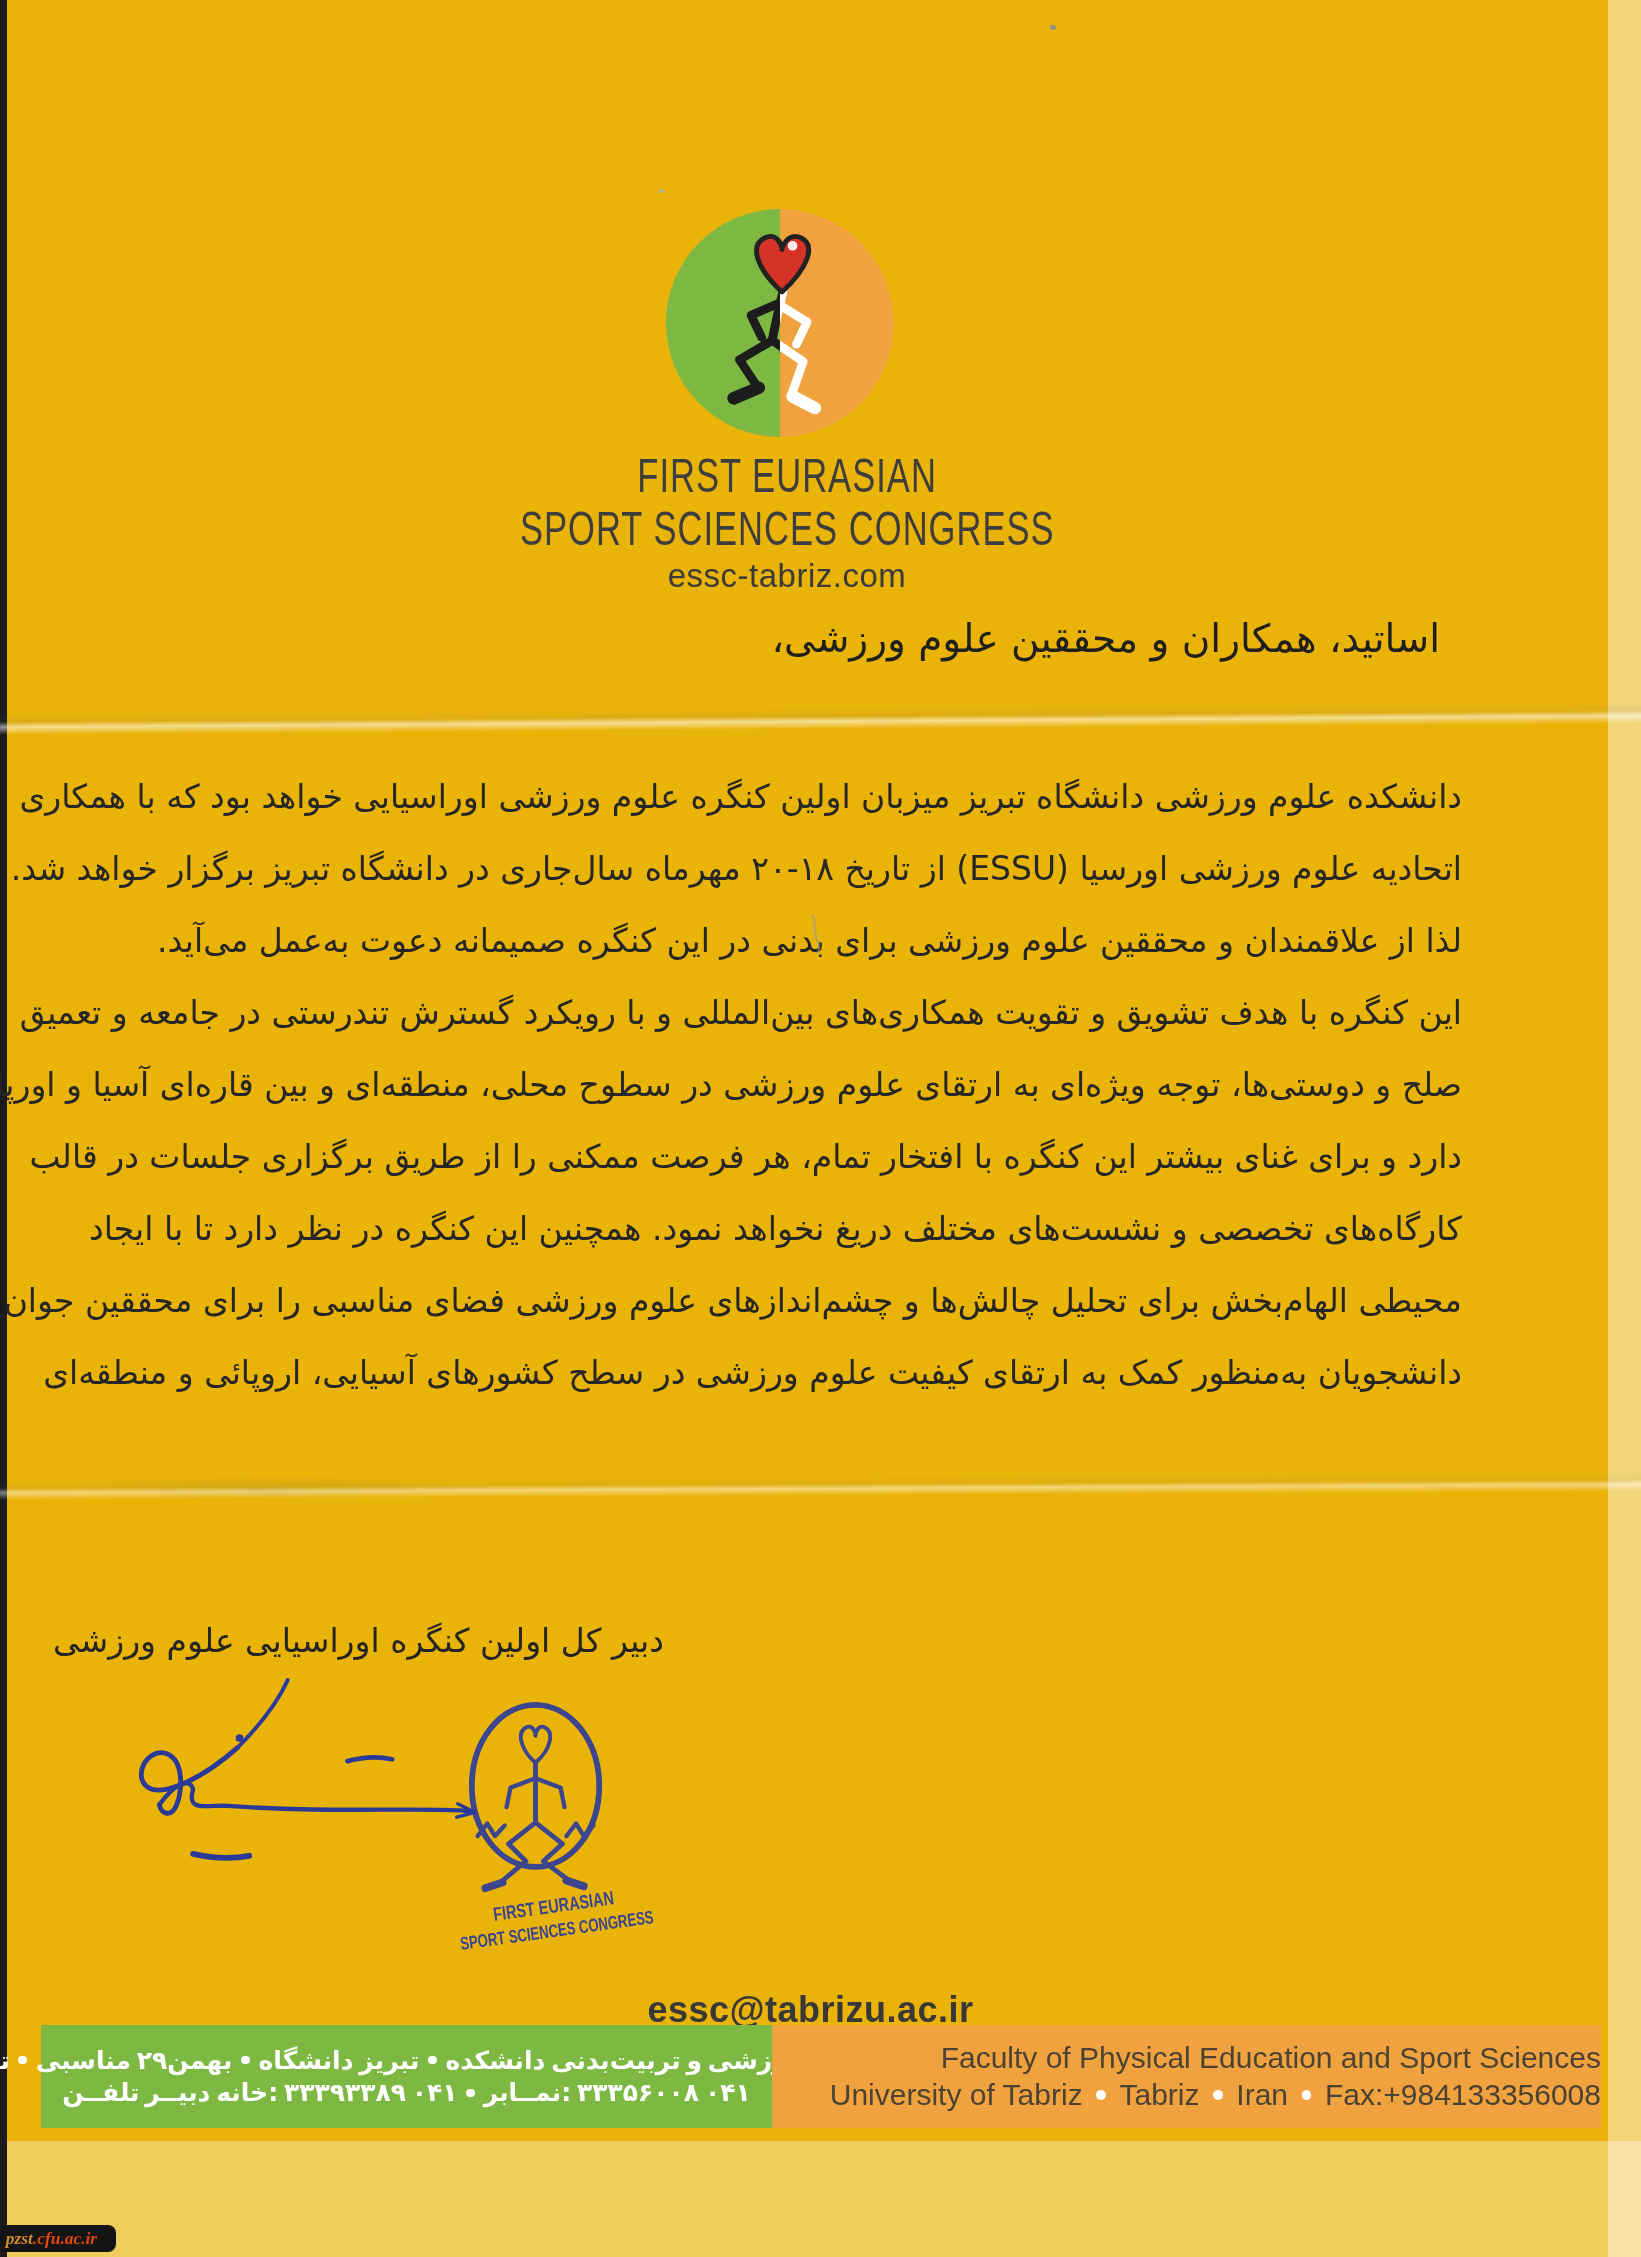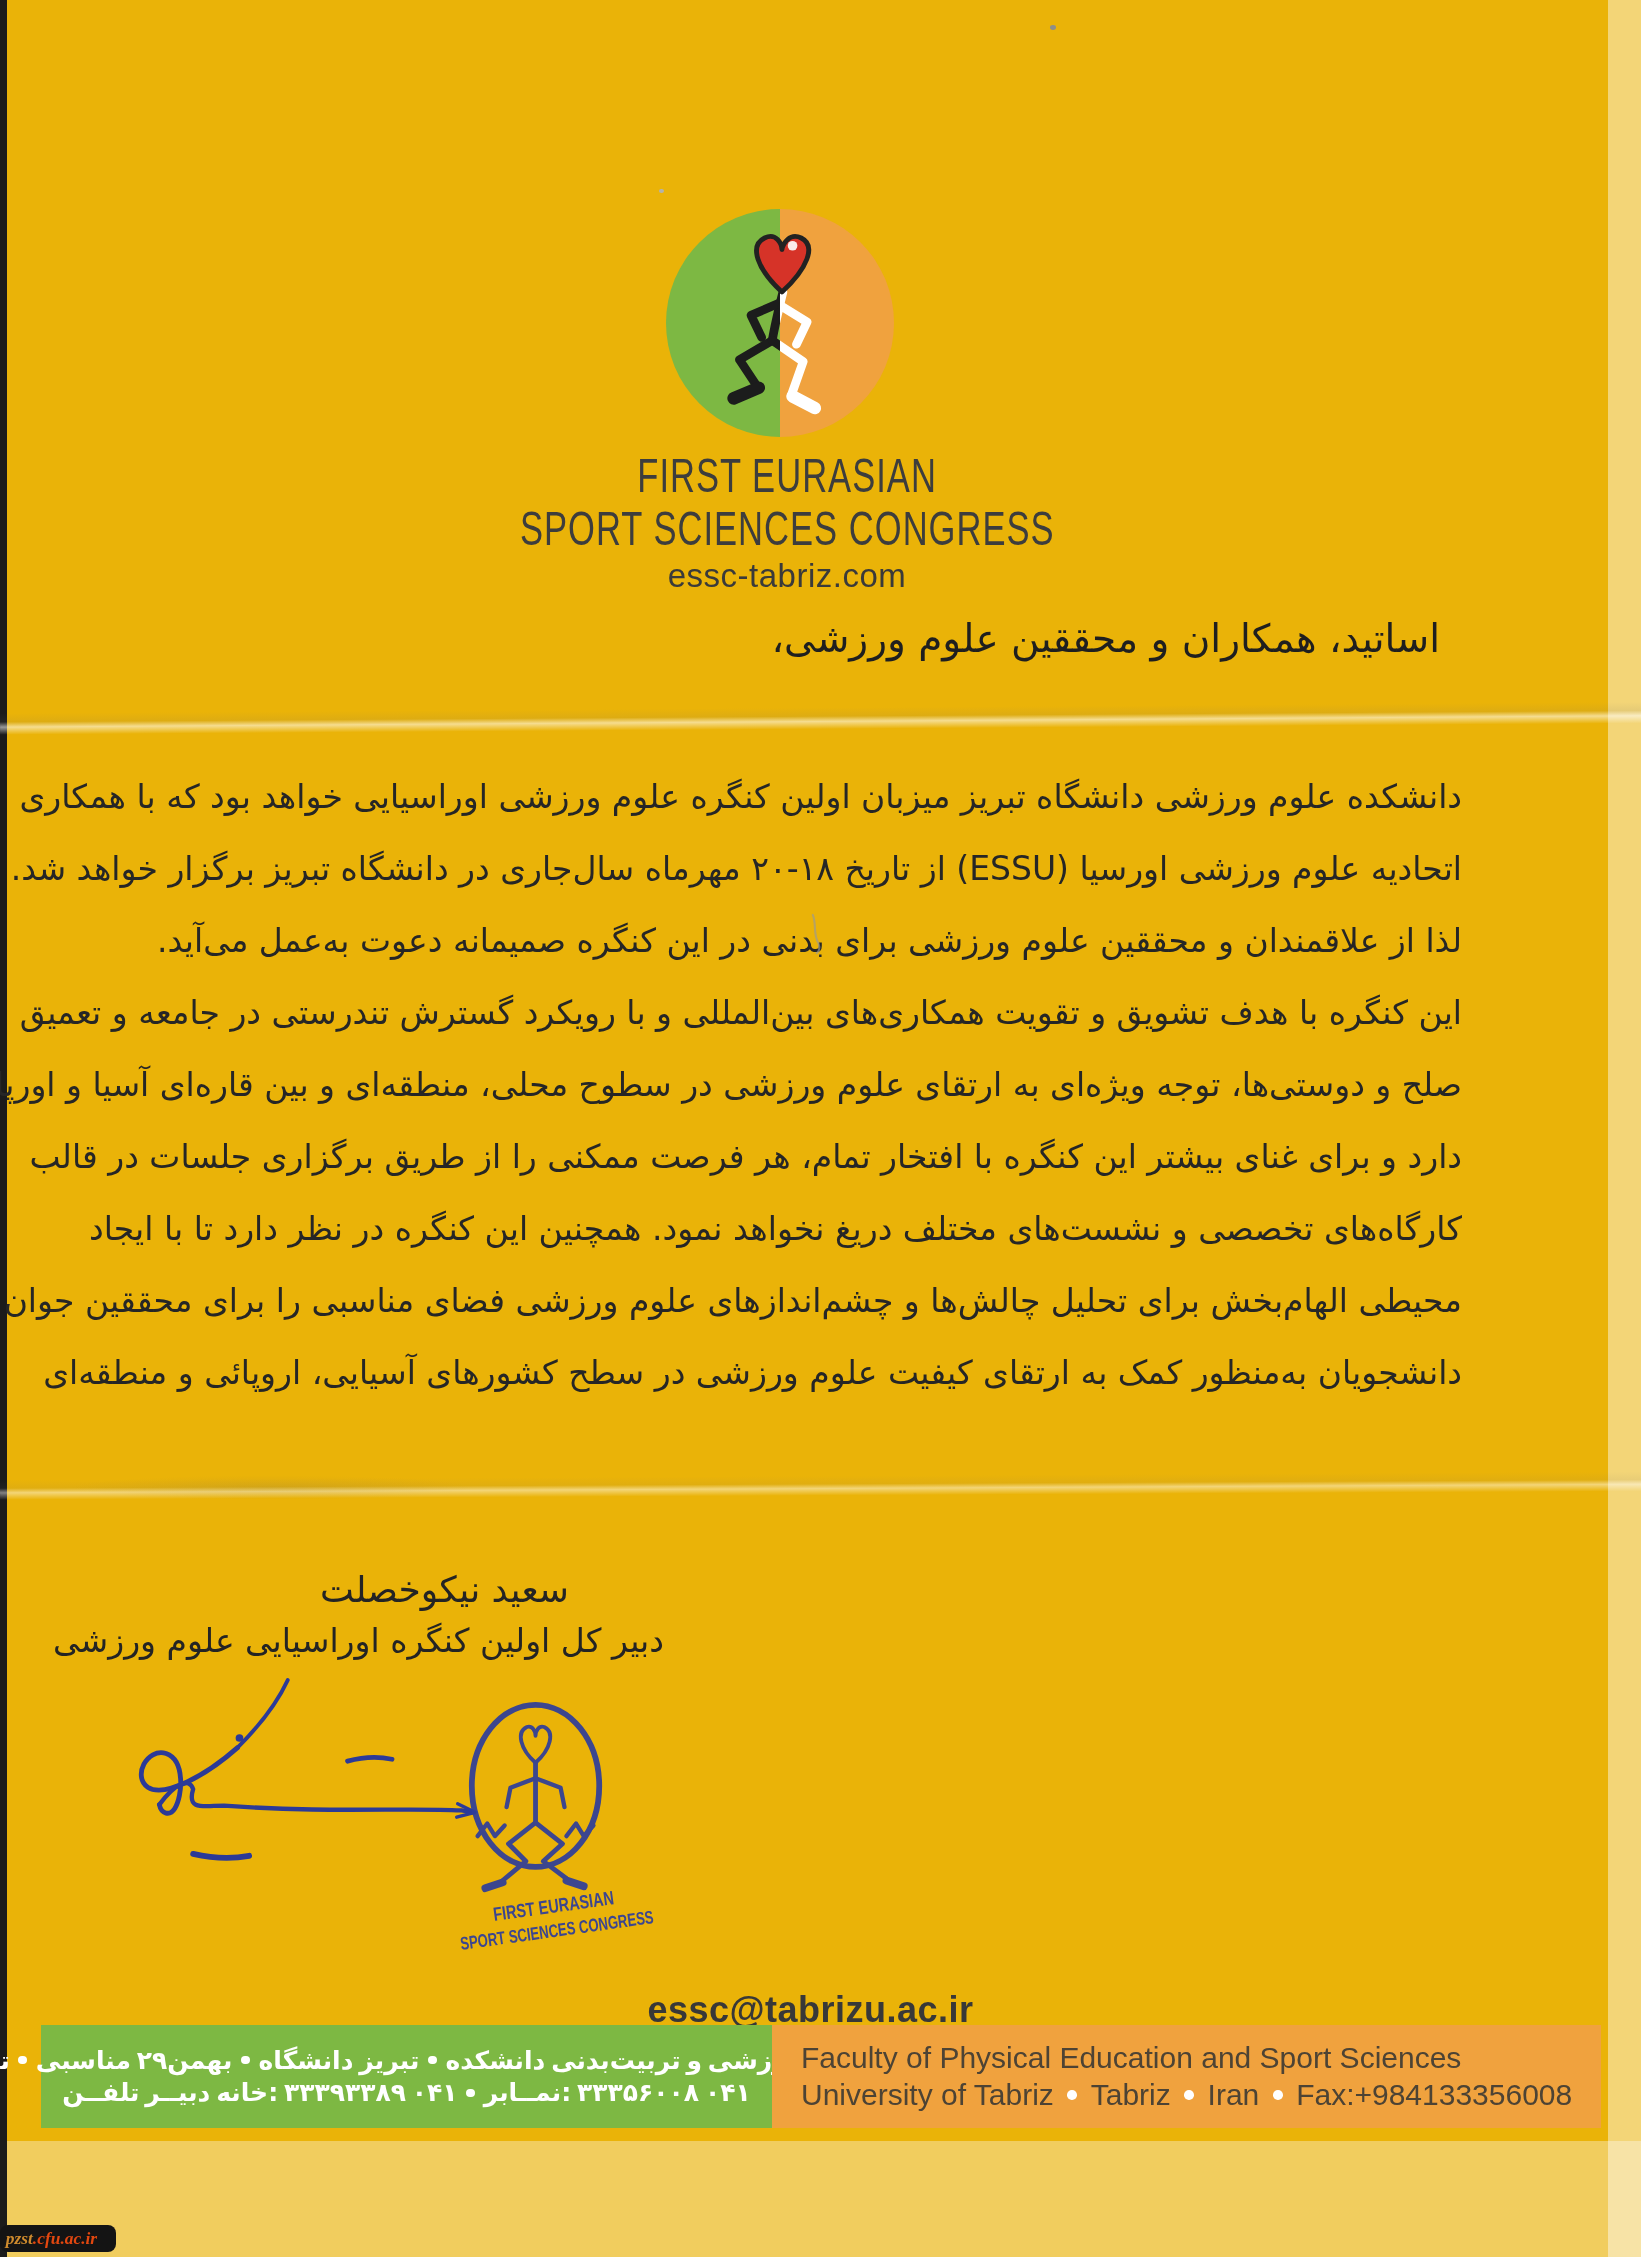--- a/index.html
+++ b/index.html
@@ -46,21 +46,21 @@
 
   
   .footer-bar{position:absolute;left:41px;top:2025px;width:1560px;height:103px;display:flex;}
   .footer-green{width:731px;height:100%;background:#7db843;color:#fff;
     display:flex;flex-direction:column;justify-content:center;align-items:center;gap:3.9px;}
   .fline{display:flex;direction:ltr;align-items:center;gap:5.8px;font-size:25px;font-weight:700;white-space:nowrap;}
   .fseg{direction:ltr;unicode-bidi:isolate;}
   .fdot{width:8.7px;height:8.7px;border-radius:50%;background:#fff;display:inline-block;margin:0 2.9px;}
   .footer-orange{flex:1;height:100%;background:#f0a23e;color:#4d4334;
     display:flex;flex-direction:column;justify-content:center;gap:2.9px;padding-left:29px;box-sizing:border-box;
-    font-family:"Liberation Sans",sans-serif;font-size:30px;}
+    font-family:"Liberation Sans",sans-serif;font-size:30px;align-items:flex-end;}
   .foline{display:flex;align-items:center;gap:9.7px;white-space:nowrap;}
   .fodot{width:9.7px;height:9.7px;border-radius:50%;background:#fff;display:inline-block;margin:0 3.9px;}
 
   .watermark{position:absolute;left:0;top:2225px;width:116px;height:27px;background:#141414;
     display:flex;align-items:center;padding-left:5.8px;box-sizing:border-box;
     font-family:"Liberation Serif",serif;font-style:italic;font-weight:700;font-size:17.4px;white-space:nowrap;border-radius:8px;}
   .wm1{color:#cf8b2d;} .wm2{color:#e2470f;}
 
   .pencil-mark{position:absolute;left:807px;top:913px;opacity:.65;}
 </style>
@@ -126,21 +126,20 @@
     <div class="bline">دارد و برای غنای بیشتر این کنگره با افتخار تمام، هر فرصت ممکنی را از طریق برگزاری جلسات در قالب</div>
     <div class="bline">کارگاه‌های تخصصی و نشست‌های مختلف دریغ نخواهد نمود. همچنین این کنگره در نظر دارد تا با ایجاد</div>
     <div class="bline">محیطی الهام‌بخش برای تحلیل چالش‌ها و چشم‌اندازهای علوم ورزشی فضای مناسبی را برای محققین جوان و</div>
     <div class="bline">دانشجویان به‌منظور کمک به ارتقای کیفیت علوم ورزشی در سطح کشورهای آسیایی، اروپائی و منطقه‌ای</div>
   </div>
 
   <svg class="pencil-mark" width="19.3" height="42" viewBox="0 0 20 44">
     <path d="M6 2 C10 12 6 22 12 32 C14 37 12 41 10 42" stroke="#9a9a96" stroke-width="2.2" fill="none" stroke-linecap="round"></path>
   </svg>
 
-  <div class="sig-name">سعید نیکوخصلت</div>
   <div class="sig-title">دبیر کل اولین کنگره اوراسیایی علوم ورزشی</div>
 
   <svg class="sig-svg" width="946" height="232" viewBox="0 0 980 240">
     <g stroke="#2c3a97" fill="none" stroke-linecap="round" stroke-linejoin="round">
       <path d="M238 2 C226 28 206 52 186 72" stroke-width="4"></path>
       <path d="M186 72 C152 102 110 124 93 113 C77 102 92 72 112 78 C132 85 129 122 121 135 C116 143 107 141 105 131" stroke-width="5"></path>
       <path d="M105 131 C122 108 136 103 140 115 C133 138 152 132 172 132 C280 140 356 134 418 137 L430 139" stroke-width="4.5"></path>
       <path d="M414 130 L432 139 L413 144" stroke-width="3.5"></path>
       <path d="M300 86 C318 81 332 81 346 84" stroke-width="5"></path>
       <path d="M140 182 C162 187 182 187 198 184" stroke-width="6"></path>

